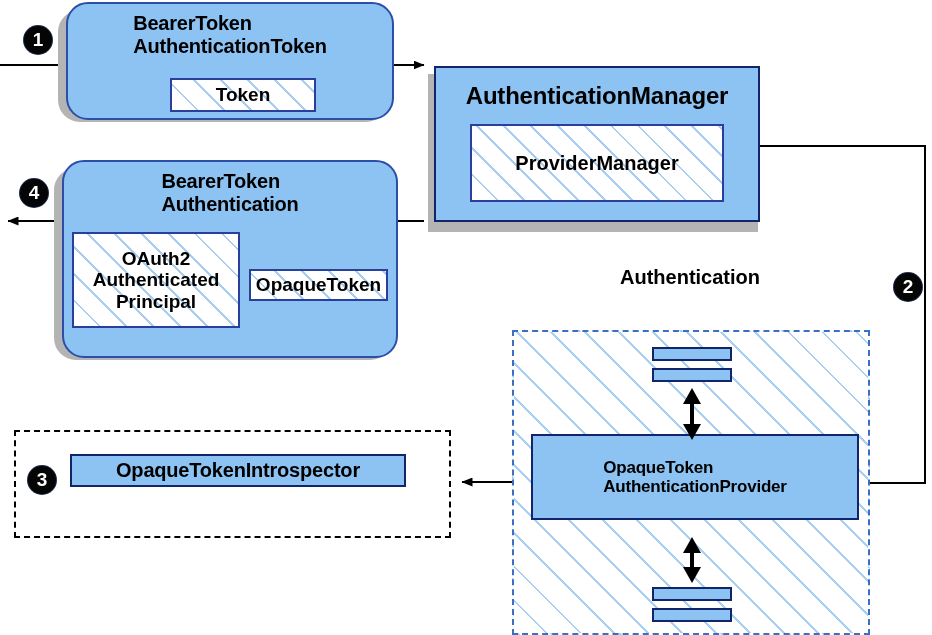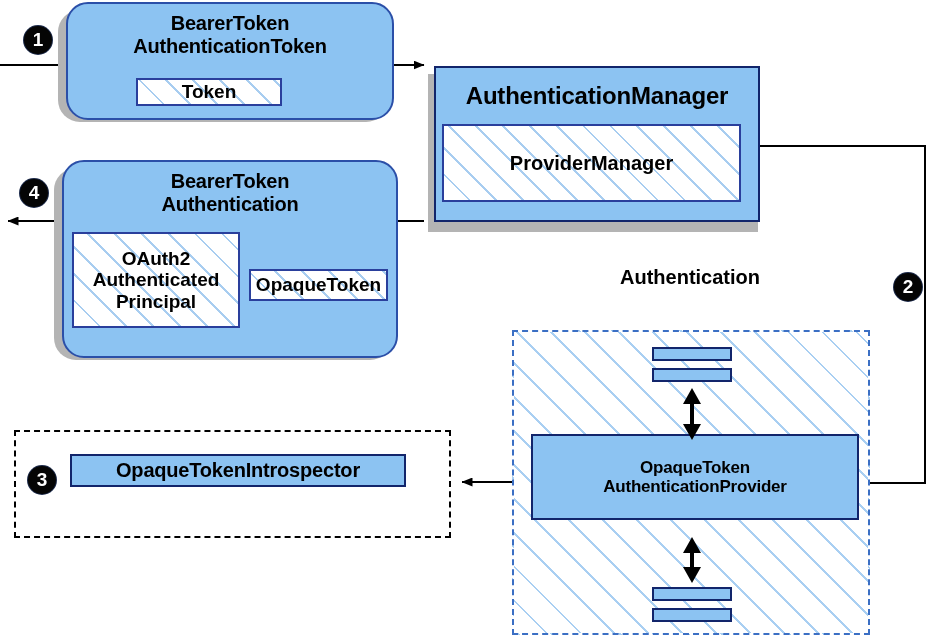--- a/index.html
+++ b/index.html
@@ -51,21 +51,20 @@
   .rectbox {
     background: #8cc3f2;
     border: 2px solid #12256b;
     display: flex;
     align-items: center;
     justify-content: center;
   }
   .title {
     font-weight: bold;
     color: #000000;
-    text-align: center;
     line-height: 1.14;
     letter-spacing: -0.2px;
   }
   .inner {
     position: absolute;
     box-sizing: border-box;
     background: #ffffff;
     border: 2px solid #2a3f9c;
     display: flex;
     align-items: center;
@@ -195,28 +194,28 @@
   </svg>
 
   <div class="dashed-black" style="left:14px; top:430px; width:437px; height:108px;"></div>
 
   <div class="node bigbox" style="left:66px; top:2px; width:328px; height:118px;">
     <div class="title" style="font-size:20px; margin-top:8px;">
       <div>BearerToken</div>
       <div>AuthenticationToken</div>
     </div>
   </div>
-  <div class="inner" style="left:136px; top:78px; width:146px; height:28px;">
+  <div class="inner" style="left:170px; top:78px; width:146px; height:34px;">
     <span class="lbl" style="font-size:19px;">Token</span>
   </div>
 
   <div class="node rectbox" style="left:434px; top:66px; width:326px; height:156px; flex-direction:column; justify-content:flex-start;">
     <div class="title" style="font-size:24px; margin-top:14px;">AuthenticationManager</div>
   </div>
-  <div class="inner" style="left:442px; top:124px; width:299px; height:78px;">
+  <div class="inner" style="left:470px; top:124px; width:254px; height:78px;">
     <span class="lbl" style="font-size:20px;">ProviderManager</span>
   </div>
 
   <div class="node bigbox" style="left:62px; top:160px; width:336px; height:198px;">
     <div class="title" style="font-size:20px; margin-top:8px;">
       <div>BearerToken</div>
       <div>Authentication</div>
     </div>
   </div>
   <div class="inner" style="left:72px; top:232px; width:168px; height:96px;">

